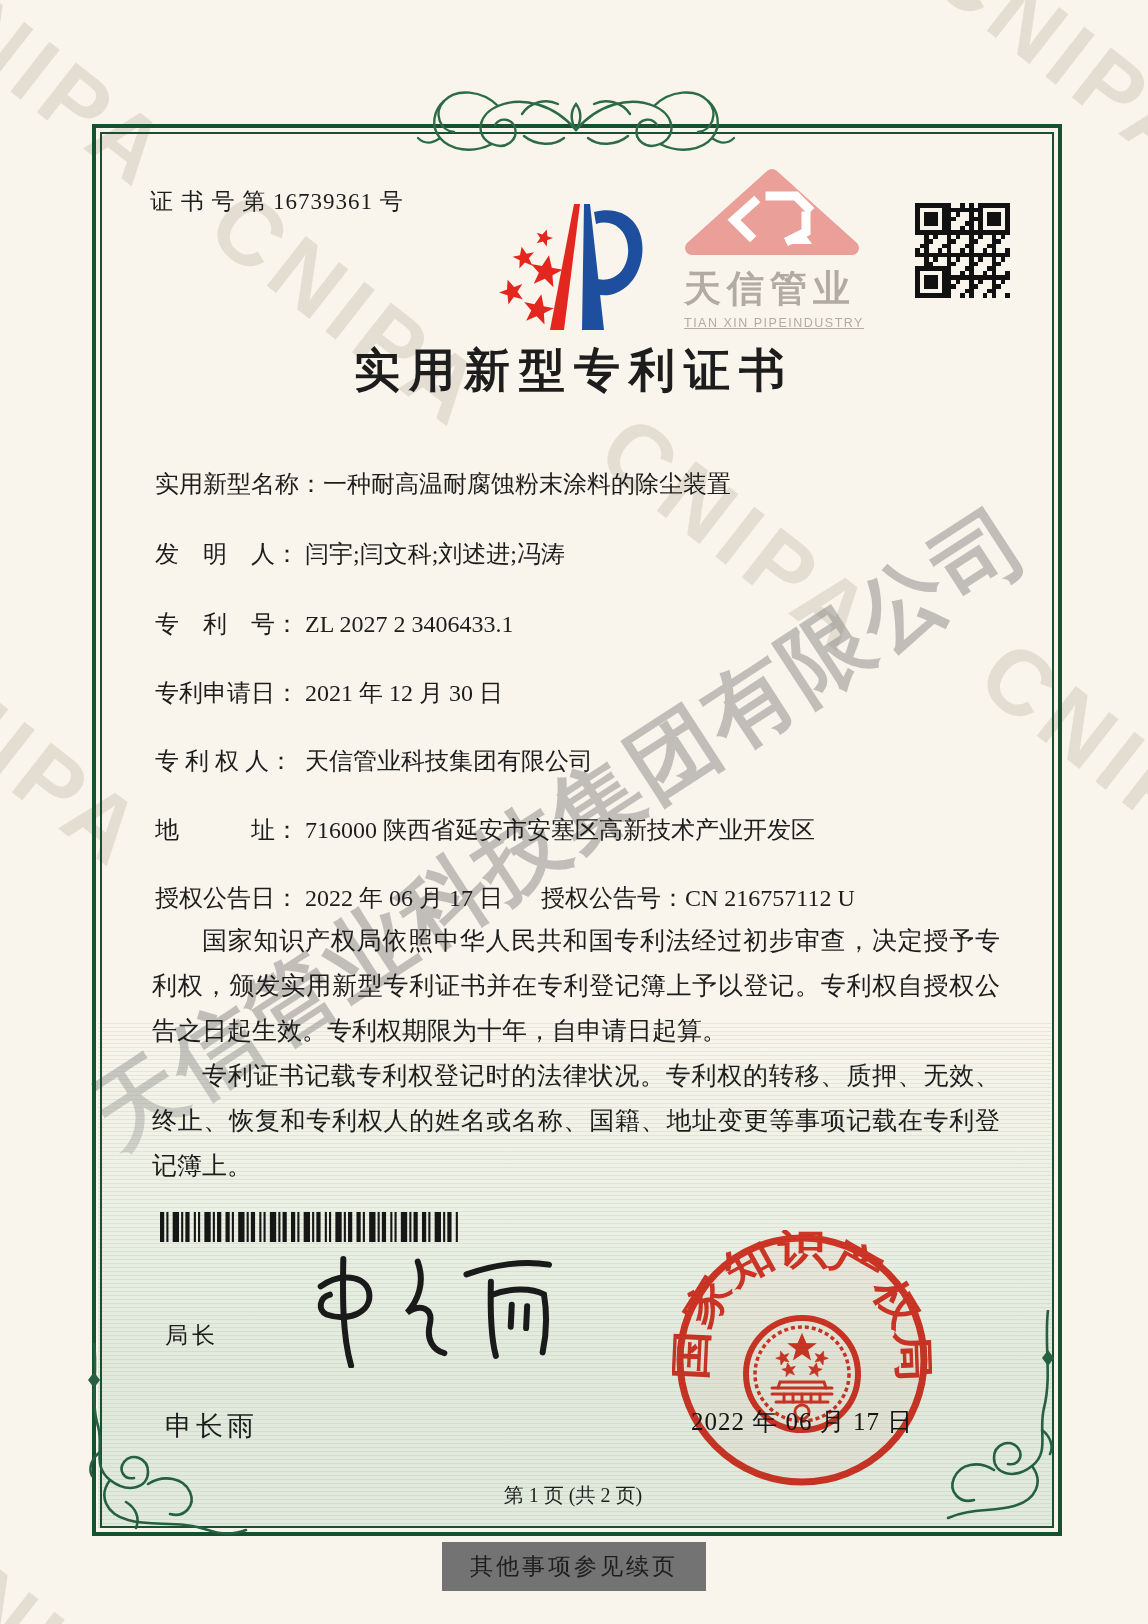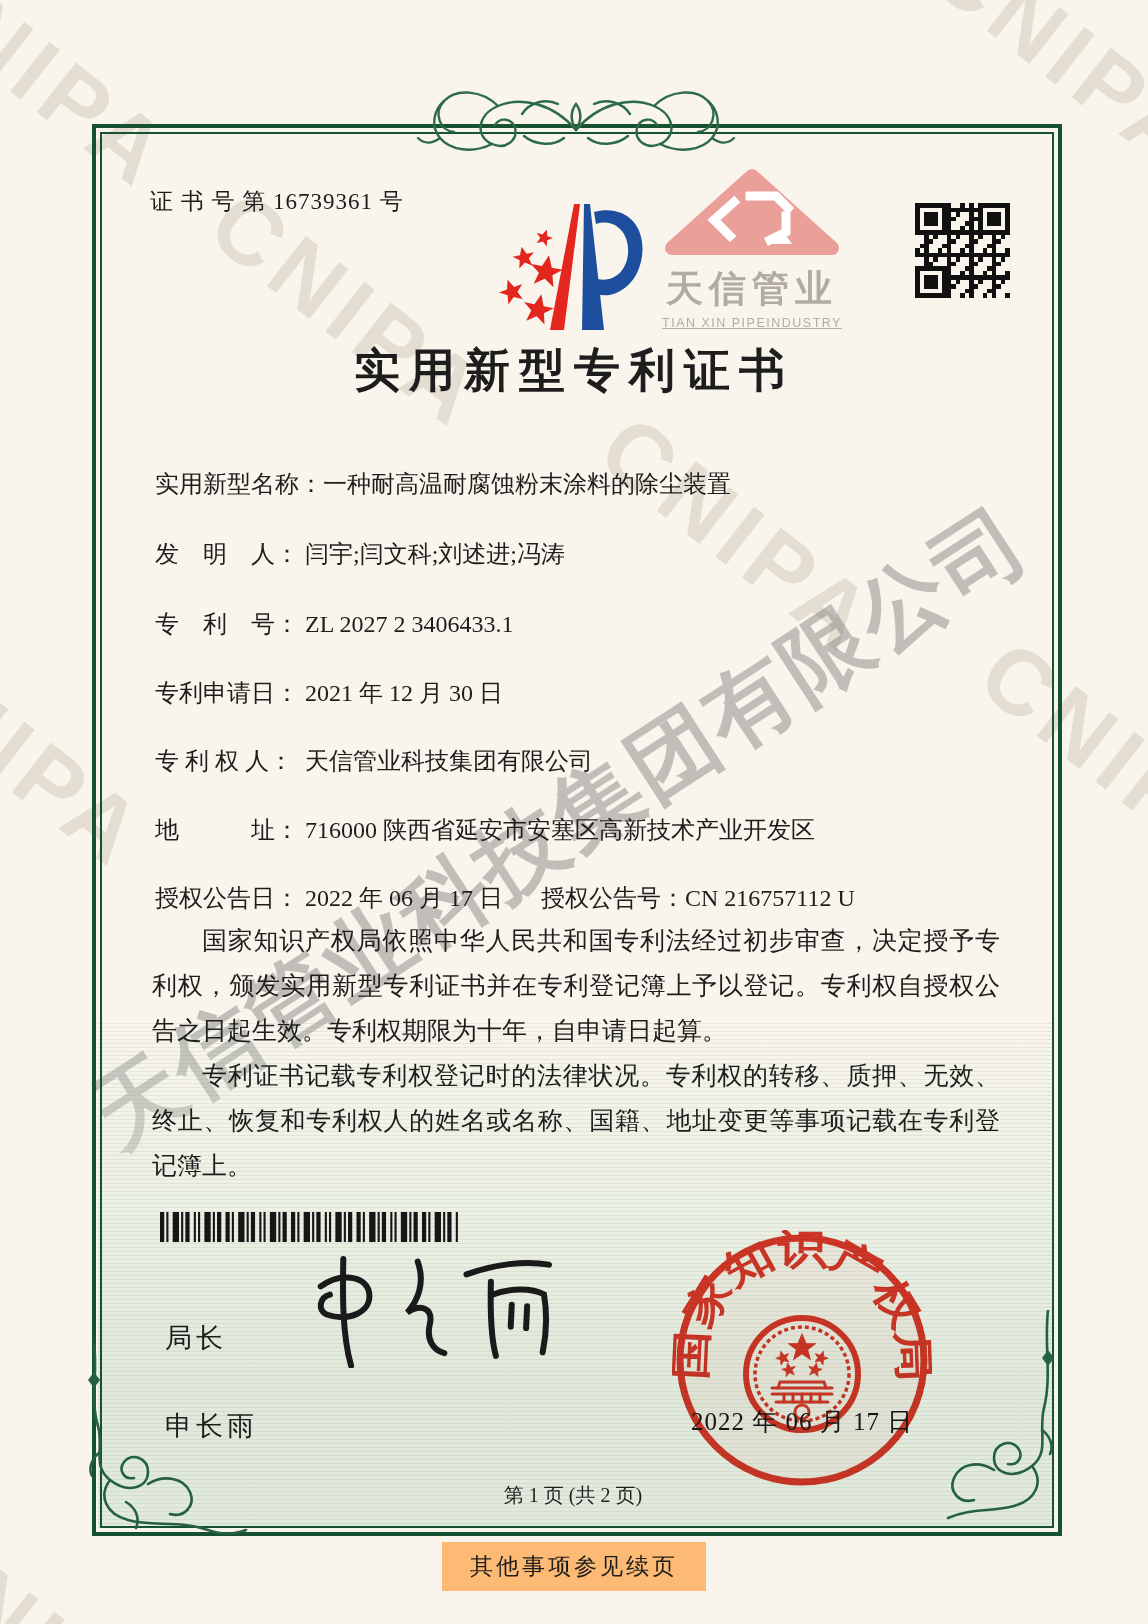--- a/index.html
+++ b/index.html
@@ -32,49 +32,49 @@
     position:absolute;left:92px;top:124px;width:962px;height:1404px;
     border:4px solid #17512f;pointer-events:none;
   }
   .frame::after{
     content:"";position:absolute;inset:4px;border:2px solid #17512f;
   }
   .orn{position:absolute;pointer-events:none;}
   
   .cert-no{position:absolute;left:150px;top:186px;font-size:23px;letter-spacing:1px;}
   .logo-cnipa{position:absolute;left:468px;top:182px;}
-  .tx-logo{position:absolute;left:652px;top:168px;width:200px;text-align:center;}
+  .tx-logo{position:absolute;left:684px;top:168px;width:200px;}
   .tx-name{margin-top:4px;font-family:"Liberation Sans","DejaVu Sans",sans-serif;
     font-size:37px;font-weight:800;color:#b2aba3;letter-spacing:6px;white-space:nowrap;}
   .tx-sub{font-family:"Liberation Sans","DejaVu Sans",sans-serif;font-size:12.5px;
     color:#b2aba3;letter-spacing:1.5px;white-space:nowrap;margin-top:2px;text-decoration:underline;}
   .qr{position:absolute;left:915px;top:203px;width:95px;height:95px;}
   .title{position:absolute;left:0;top:340px;width:100%;text-align:center;
     font-size:46px;font-weight:700;letter-spacing:9px;font-family:Liberation Serif, serif;}
   
   .fields{position:absolute;left:155px;top:468px;width:860px;font-size:24px;}
   .frow{position:absolute;left:0;white-space:nowrap;}
   .flabel{display:inline-block;min-width:150px;}
   .fpair2{margin-left:38px;}
   
   .bodytext{position:absolute;left:152px;top:918px;width:848px;
     font-size:25px;line-height:45px;text-align:justify;}
   .bodytext p{margin:0;text-indent:2em;}
   
   .barcode{position:absolute;left:160px;top:1212px;width:300px;height:30px;}
-  .sign-role{position:absolute;left:165px;top:1320px;font-size:27px;letter-spacing:4px;}
+  .sign-role{position:absolute;left:165px;top:1320px;font-size:23px;letter-spacing:4px;}
   .sign-name{position:absolute;left:165px;top:1366px;font-size:27px;letter-spacing:4px;margin-top:42px;}
   .signature{position:absolute;left:295px;top:1248px;}
   .seal{position:absolute;left:672px;top:1230px;width:260px;height:260px;
     mix-blend-mode:multiply;}
   .seal-date{position:absolute;left:672px;top:1405px;width:260px;text-align:center;
     font-size:25px;color:#151515;letter-spacing:1px;}
   .page-no{position:absolute;left:92px;top:1482px;width:962px;text-align:center;font-size:20px;}
   .cont-note{position:absolute;left:50%;top:1542px;transform:translateX(-50%);
-    background:#fdba74;padding:9px 28px;font-size:23px;letter-spacing:3px;white-space:nowrap;}
+    background:#737373;padding:9px 28px;font-size:23px;letter-spacing:3px;white-space:nowrap;}
 </style>
 </head>
 <body>
 
 <div id="paper">
 
   <div class="wm-cnipa" style="left:-60px;top:-70px">CNIPA</div>
   <div class="wm-cnipa" style="left:975px;top:-85px">CNIPA</div>
   <div class="wm-cnipa" style="left:255px;top:170px">CNIPA</div>
   <div class="wm-cnipa" style="left:645px;top:395px">CNIPA</div>

